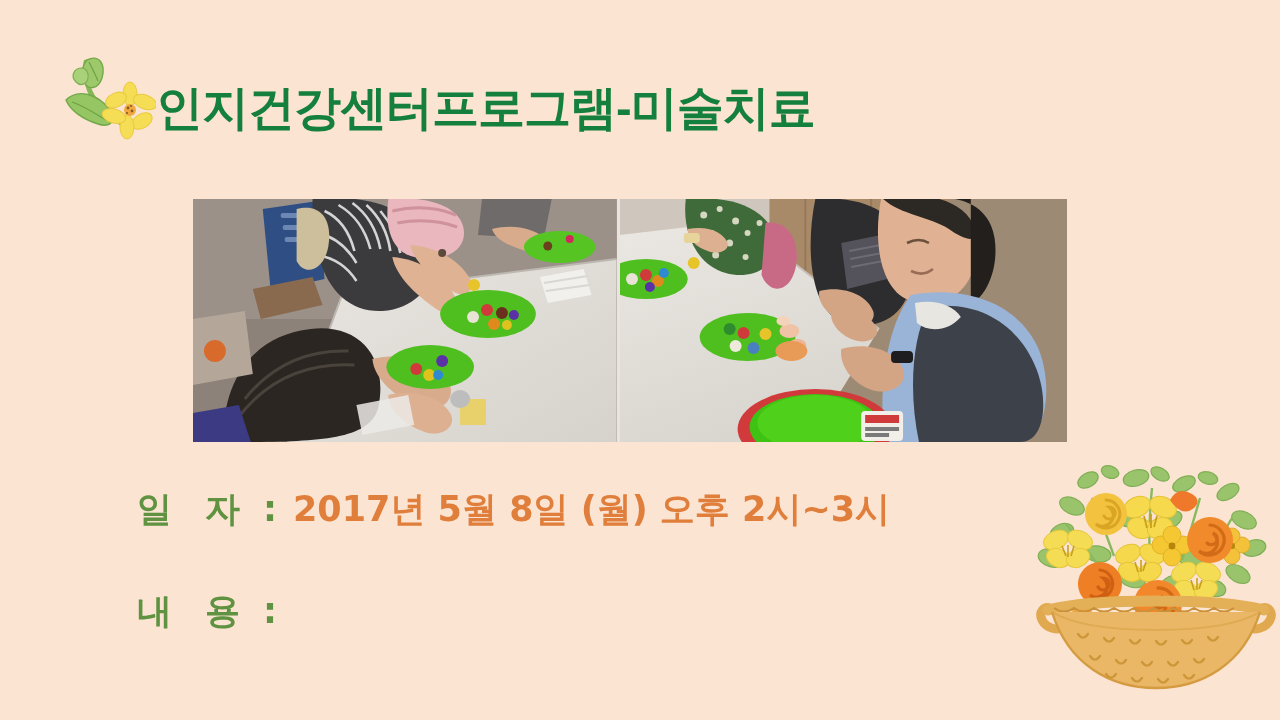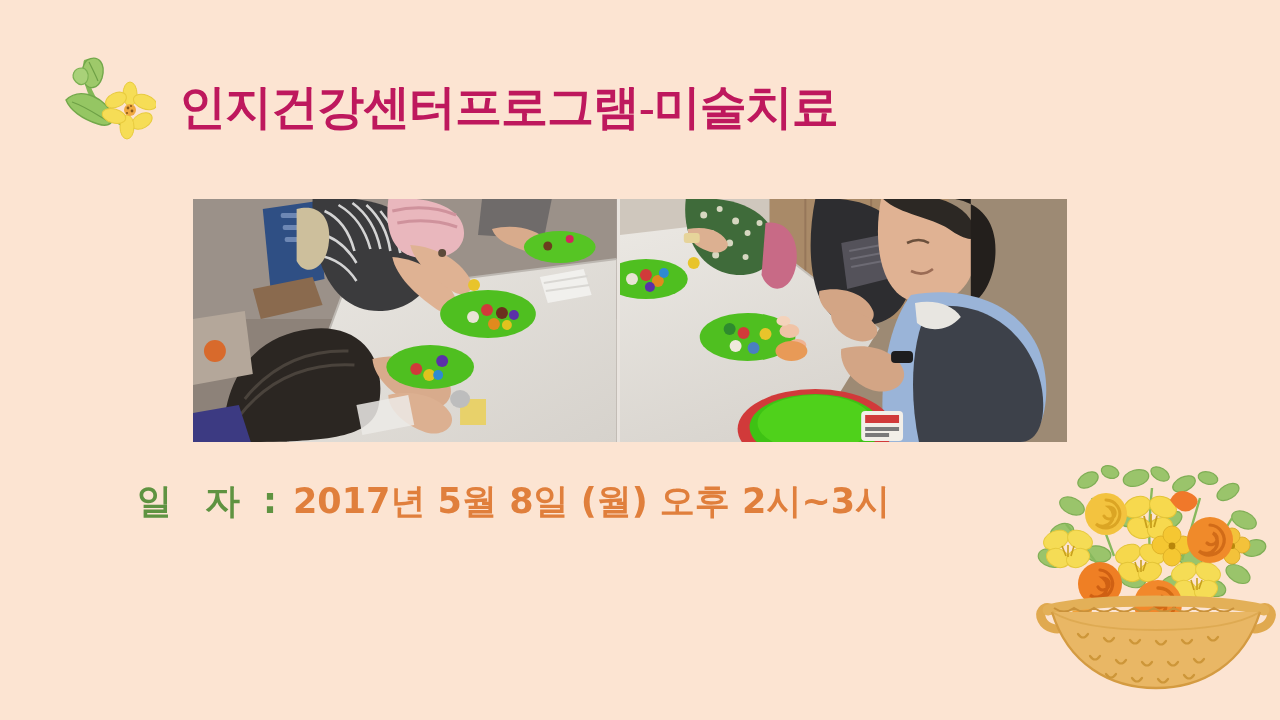--- a/index.html
+++ b/index.html
@@ -35,26 +35,25 @@
     top: 0;
     width: 104px;
     height: 92px;
   }
   .title-text {
     position: absolute;
     left: 104px;
     top: 36px;
     font-size: 47px;
     font-weight: 700;
-    color: #be185d;
+    color: #15803d;
     letter-spacing: -1px;
     white-space: nowrap;
     line-height: 1;
-    font-family: Liberation Serif, serif;
-    margin-left: 23px;
+    font-family: Liberation Sans, sans-serif;
   }
 
   
   .photos {
     position: absolute;
     left: 193px;
     top: 199px;
     width: 874px;
     height: 243px;
     display: flex;
@@ -77,21 +76,21 @@
 
   
   .info {
     position: absolute;
     left: 137px;
     top: 484px;
     width: 1000px;
   }
   .info-line {
     display: flex;
-    align-items: flex-start;
+    align-items: center;
     height: 51px;
     white-space: nowrap;
   }
   .lbl {
     color: #5f9341;
     font-size: 35px;
     font-weight: 700;
     font-family: "DejaVu Sans", "Liberation Sans", sans-serif;
     display: inline-block;
     line-height: 1;
@@ -347,20 +346,23 @@
         <span class="c1">일</span><span class="c2">자</span><span class="colon">:</span>
       </span>
       <span class="val">2017년 5월 8일 (월) 오후 2시~3시</span>
     </div>
 
     <div class="info-line">
     </div>
 
 
     <div class="info-line">
+      <span class="lbl">
+        <span class="c1">내</span><span class="c2">용</span><span class="colon">:</span>
+      </span>
     </div>
   </div>
 
   <div class="basket">
     <svg class="ph-svg" viewBox="0 0 248 248" xmlns="http://www.w3.org/2000/svg">
 
       <g fill="#9ac46b" stroke="#7fae55" stroke-width="1.2">
         <ellipse cx="56" cy="22" rx="11" ry="7" transform="rotate(-30 56 22)"></ellipse>
         <ellipse cx="78" cy="14" rx="9" ry="6" transform="rotate(20 78 14)"></ellipse>
         <ellipse cx="104" cy="20" rx="13" ry="8" transform="rotate(-15 104 20)"></ellipse>

